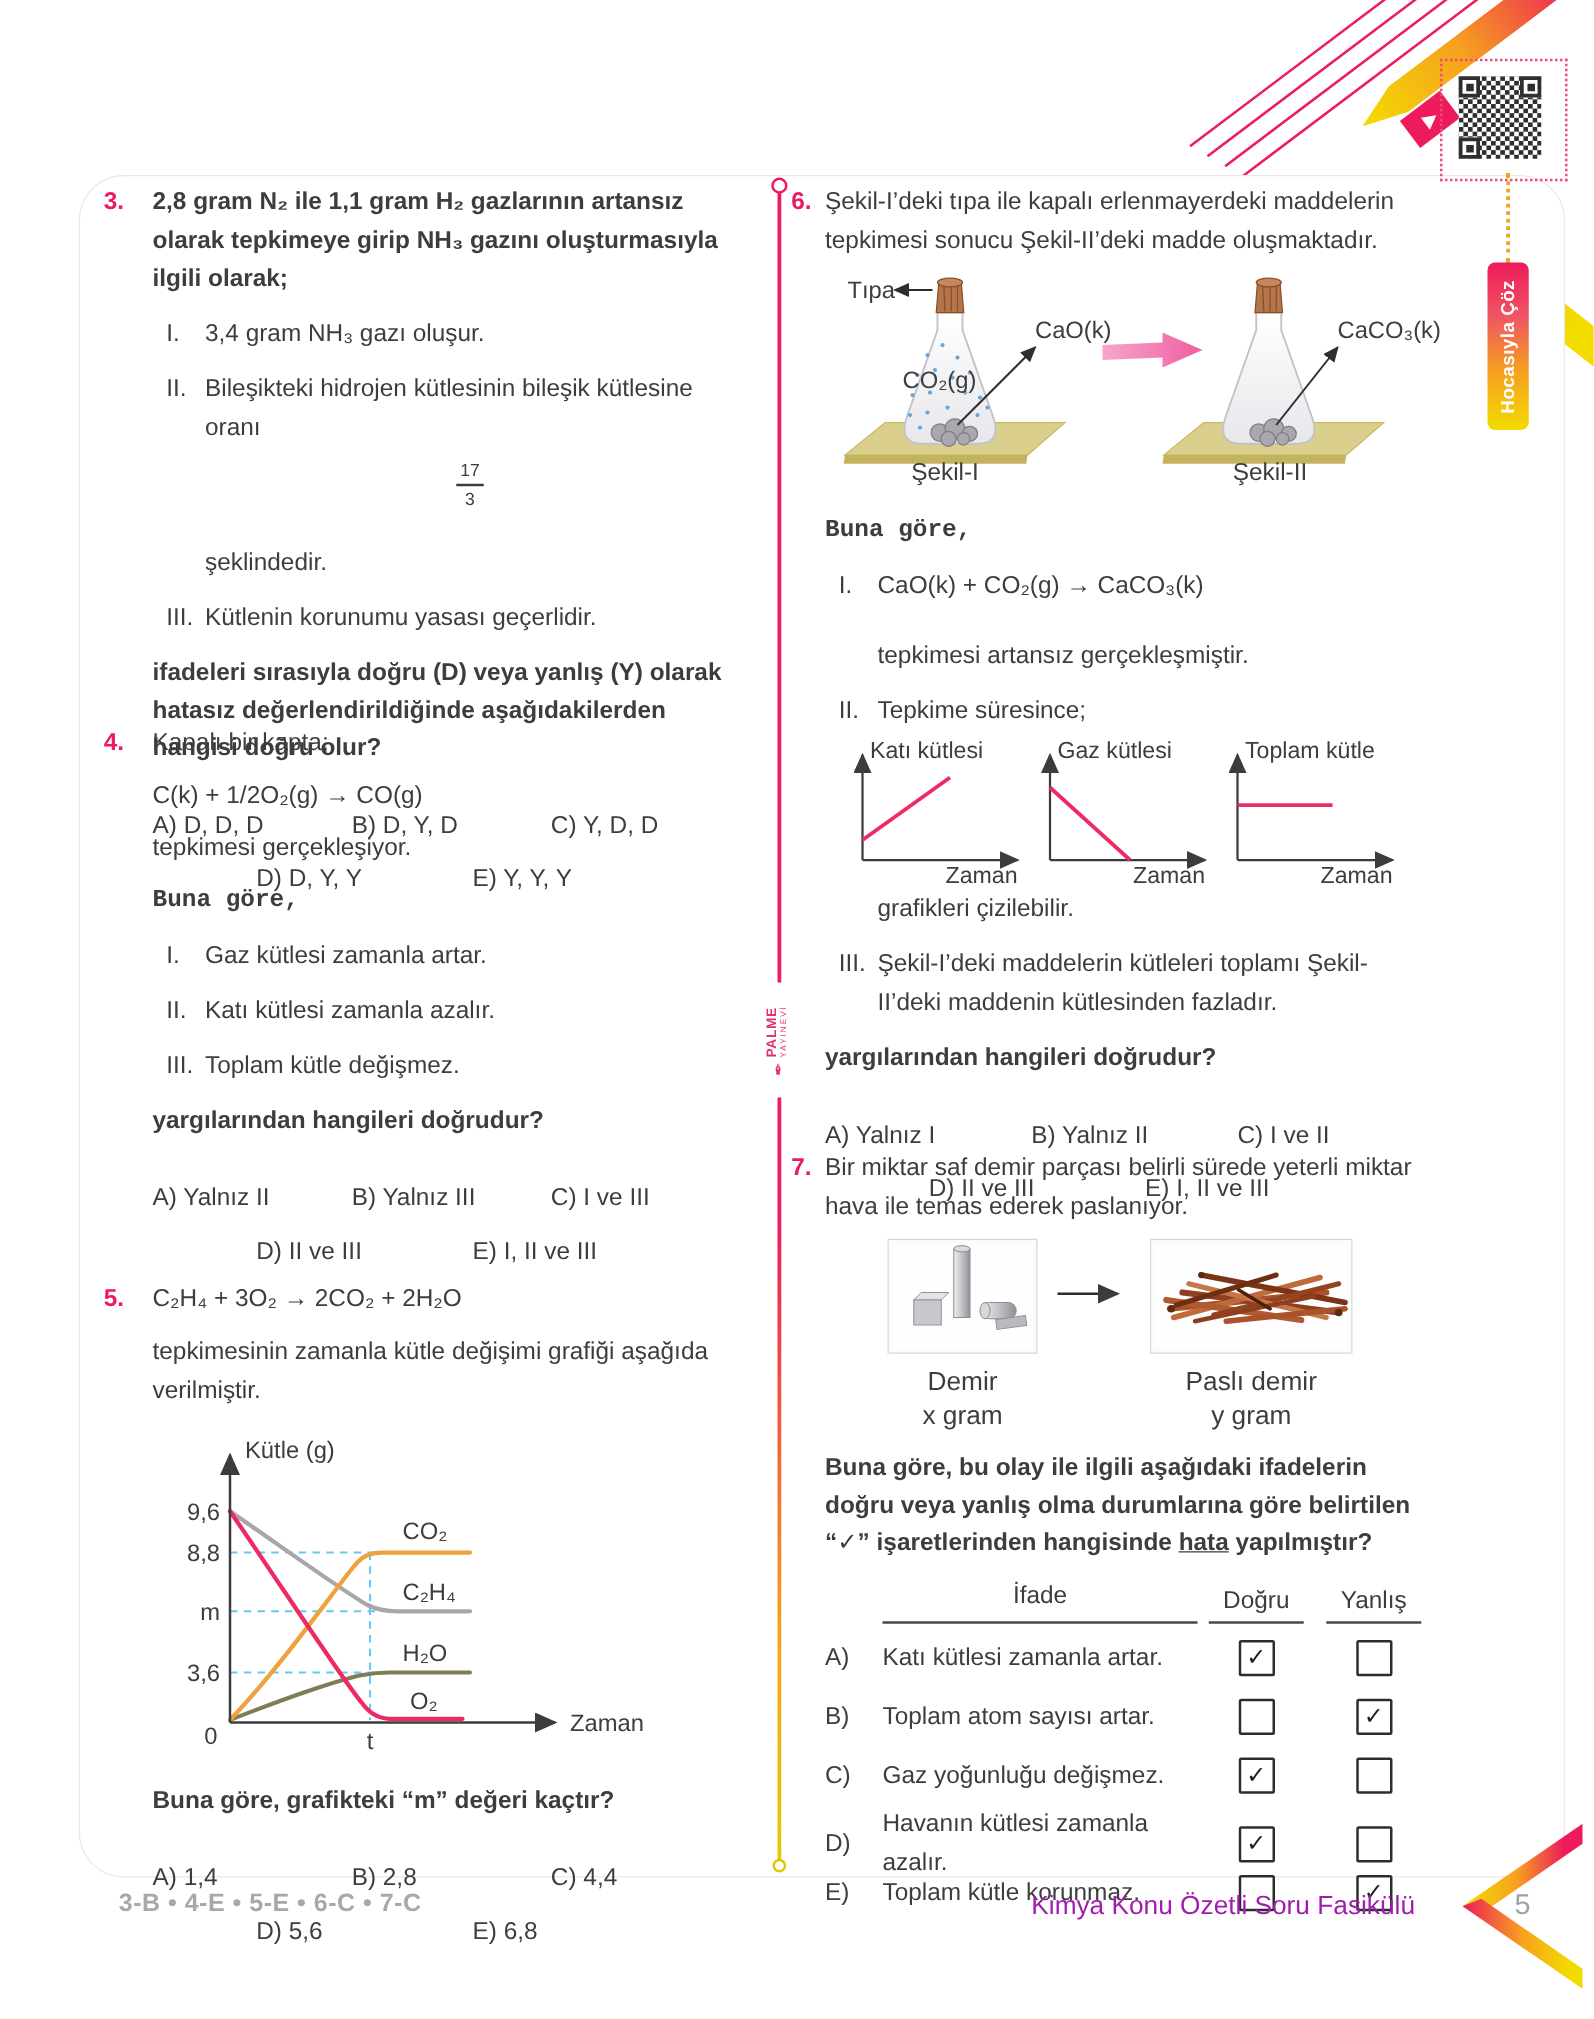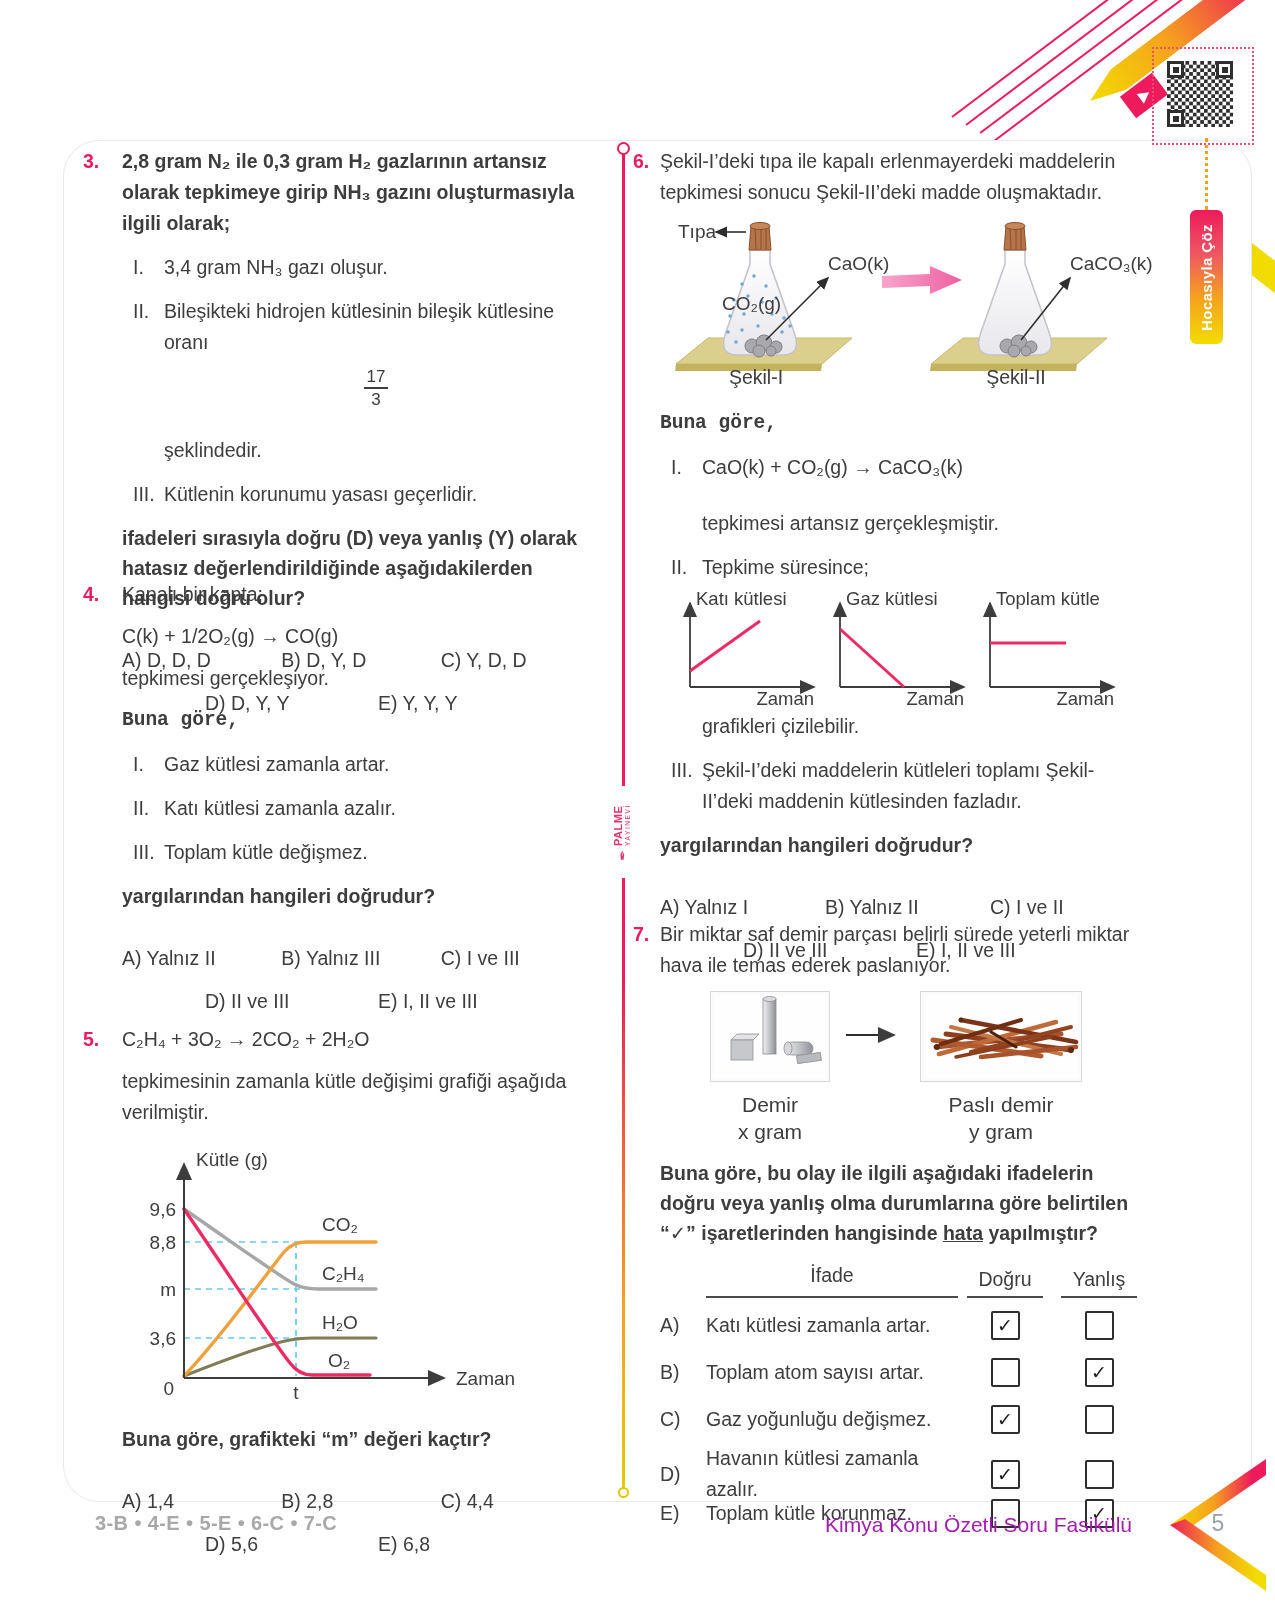--- a/index.html
+++ b/index.html
@@ -65,21 +65,21 @@
   .roman{flex:0 0 31px;margin-left:11px;}
   .rtext{flex:1;min-width:0;}
   .cont{margin-top:25px;}
   .stem{font-weight:bold;margin-top:13px;line-height:30px;}
   .buna{font-weight:bold;margin-top:11px;font-family:Liberation Mono, monospace;}
   .eq{margin-top:11px;}
   .plain{margin-top:11px;}
   .opts1{display:grid;grid-template-columns:1fr 1fr 1fr;margin-top:32px;gap:12px;}
   .opts2{display:grid;grid-template-columns:173px auto;padding-left:83px;margin-top:12px;justify-content:start;}
   .opt{white-space:nowrap;}
-  .frac{display:inline-flex;flex-direction:column;align-items:center;font-size:17px;line-height:21px;
+  .frac{display:inline-flex;flex-direction:column;align-items:center;font-size:14px;line-height:21px;
         vertical-align:middle;}
   .frac .num{border-bottom:2px solid #3d3d3d;padding:0 3px;}
   .iiline{display:flex;align-items:center;gap:8px;flex-direction:column;}
 
   
   .chart5{margin:14px 0 0 2px;}
   .minicharts{display:flex;gap:0;margin:8px 0 0 14px;}
   .after-line{margin:2px 0 0 42px;}
   .flask-svg{margin:6px 0 0 4px;overflow:visible;}
 
@@ -149,21 +149,21 @@
         <div class="nm">PALME</div>
         <div class="sb">YAYINEVİ</div>
       </span>
     </div>
   </div>
 
   <div class="q" style="left:83px;top:146px;width:505px;">
     <div class="qhead">
       <span class="qnum">3.</span>
       <div class="qbody">
-        <div class="bold">2,8 gram N₂ ile 0,3 gram H₂ gazlarının artansız olarak tepkimeye girip NH₃ gazını oluşturmasıyla ilgili olarak;</div>
+        <div class="bold">2,8 gram N₂ ile 1,1 gram H₂ gazlarının artansız olarak tepkimeye girip NH₃ gazını oluşturmasıyla ilgili olarak;</div>
         <div class="roman-row">
           <span class="roman">I.</span>
           <div class="rtext">3,4 gram NH₃ gazı oluşur.</div>
         </div>
         <div class="roman-row">
           <span class="roman">II.</span>
           <div class="rtext">
             <div class="iiline">
               <span>Bileşikteki hidrojen kütlesinin bileşik kütlesine oranı</span>
               <span class="frac">

